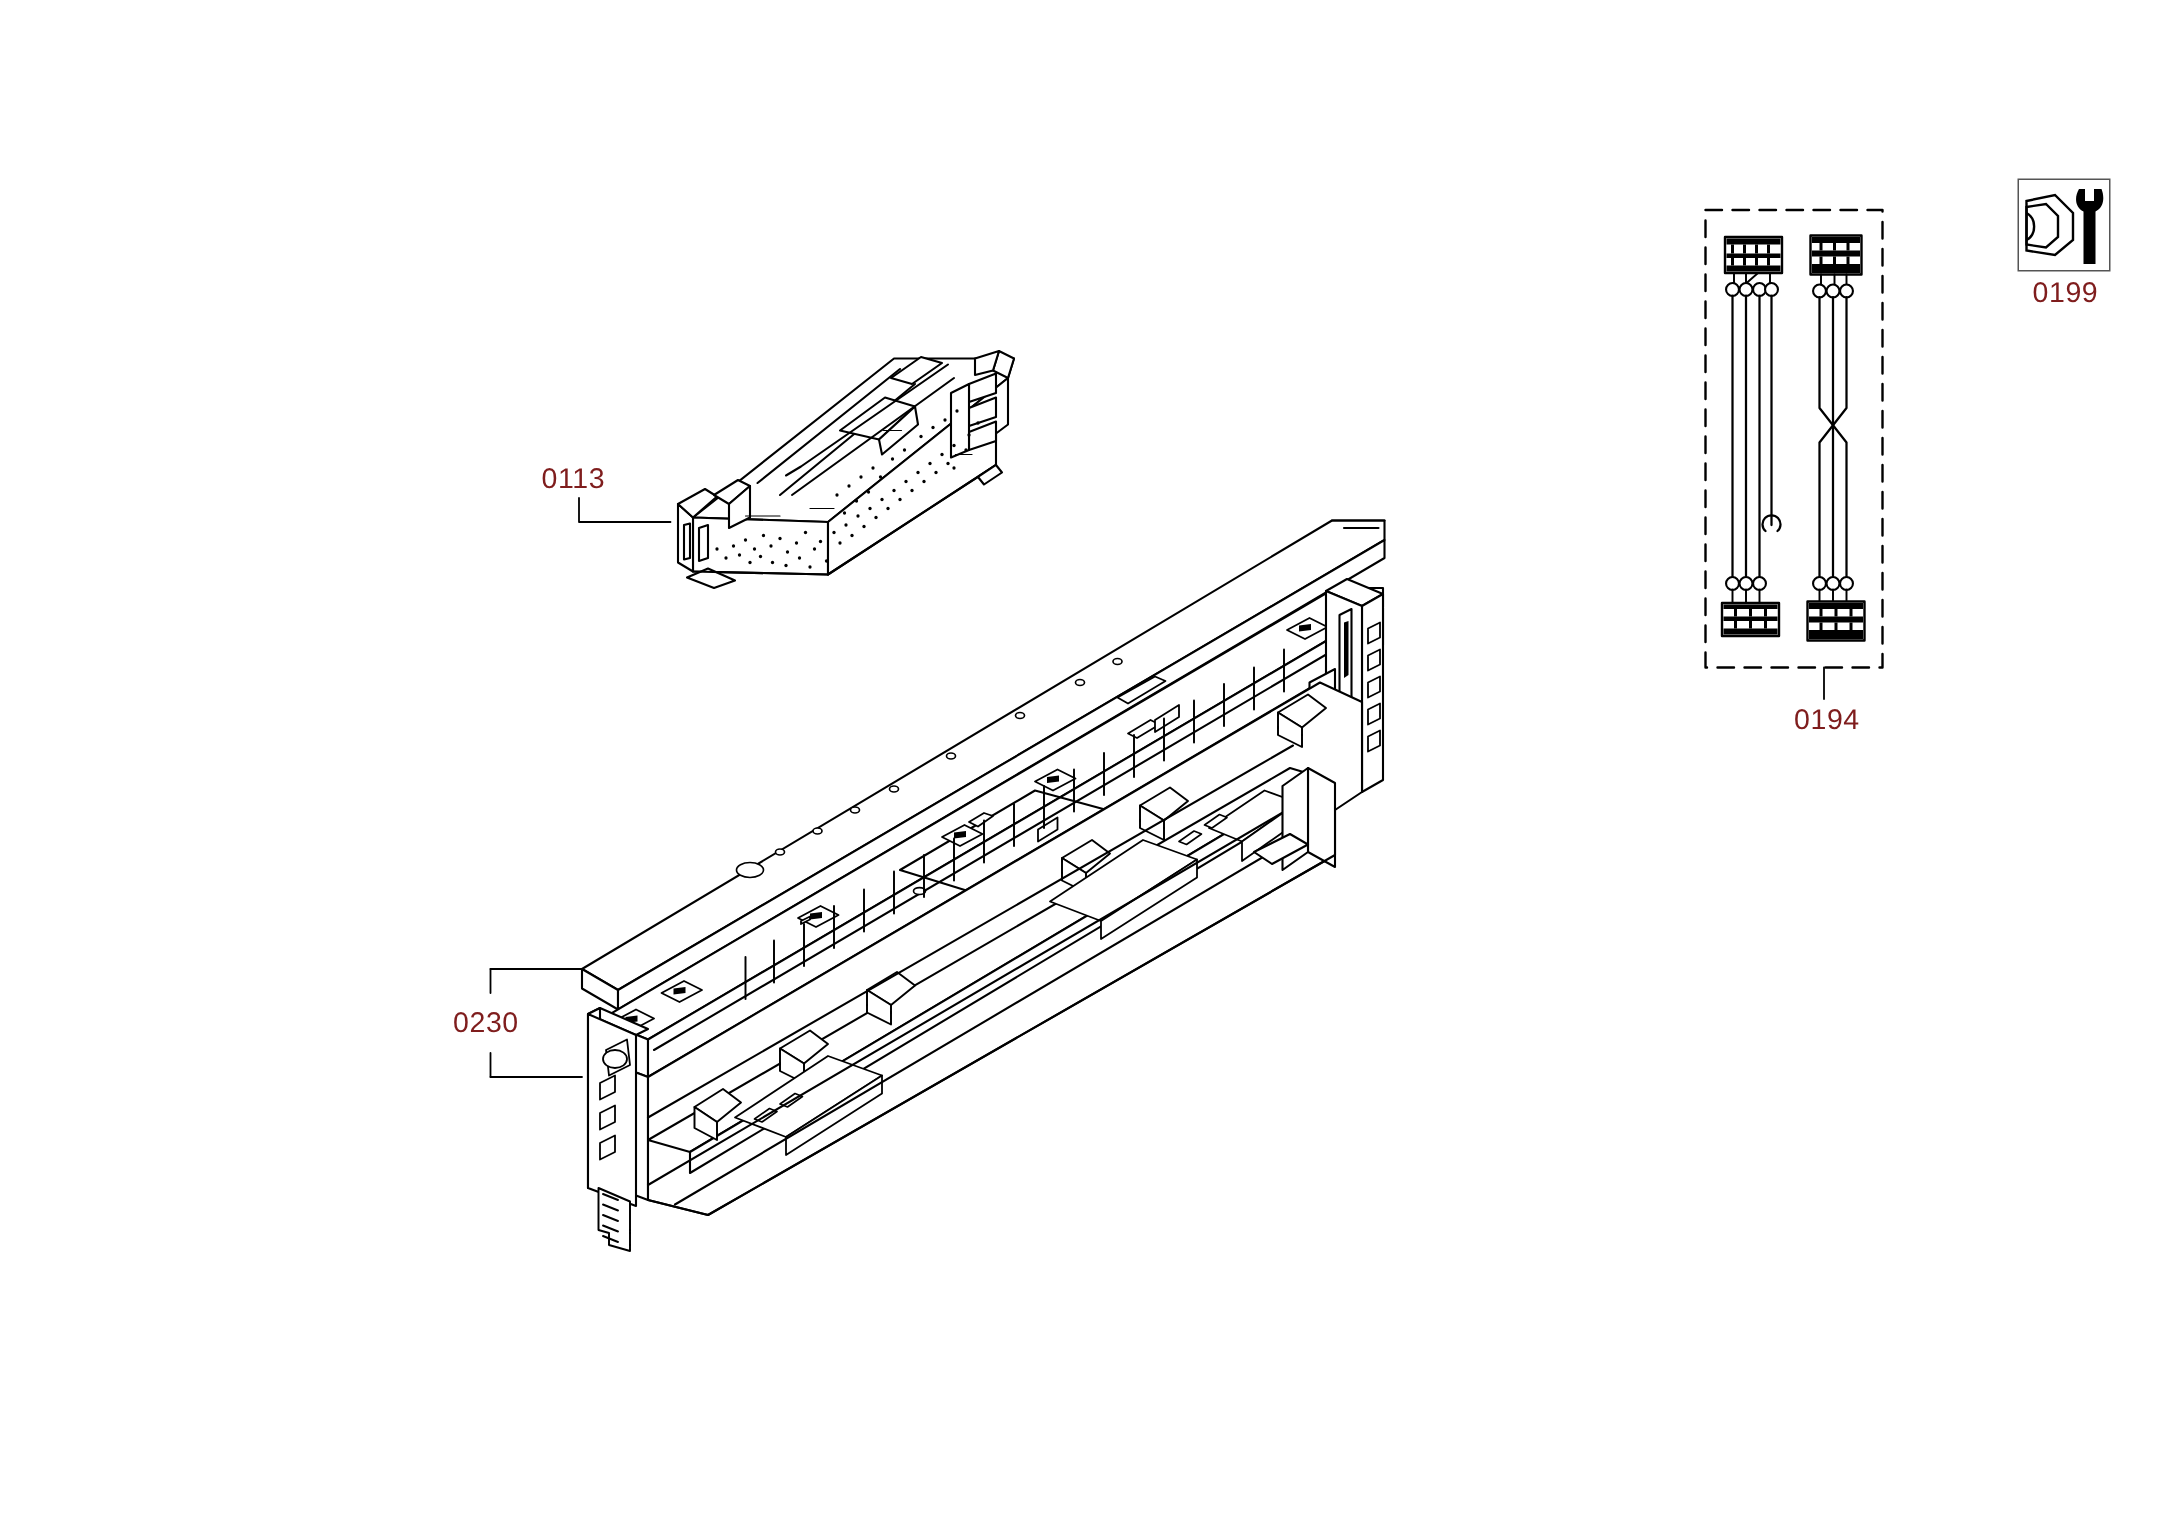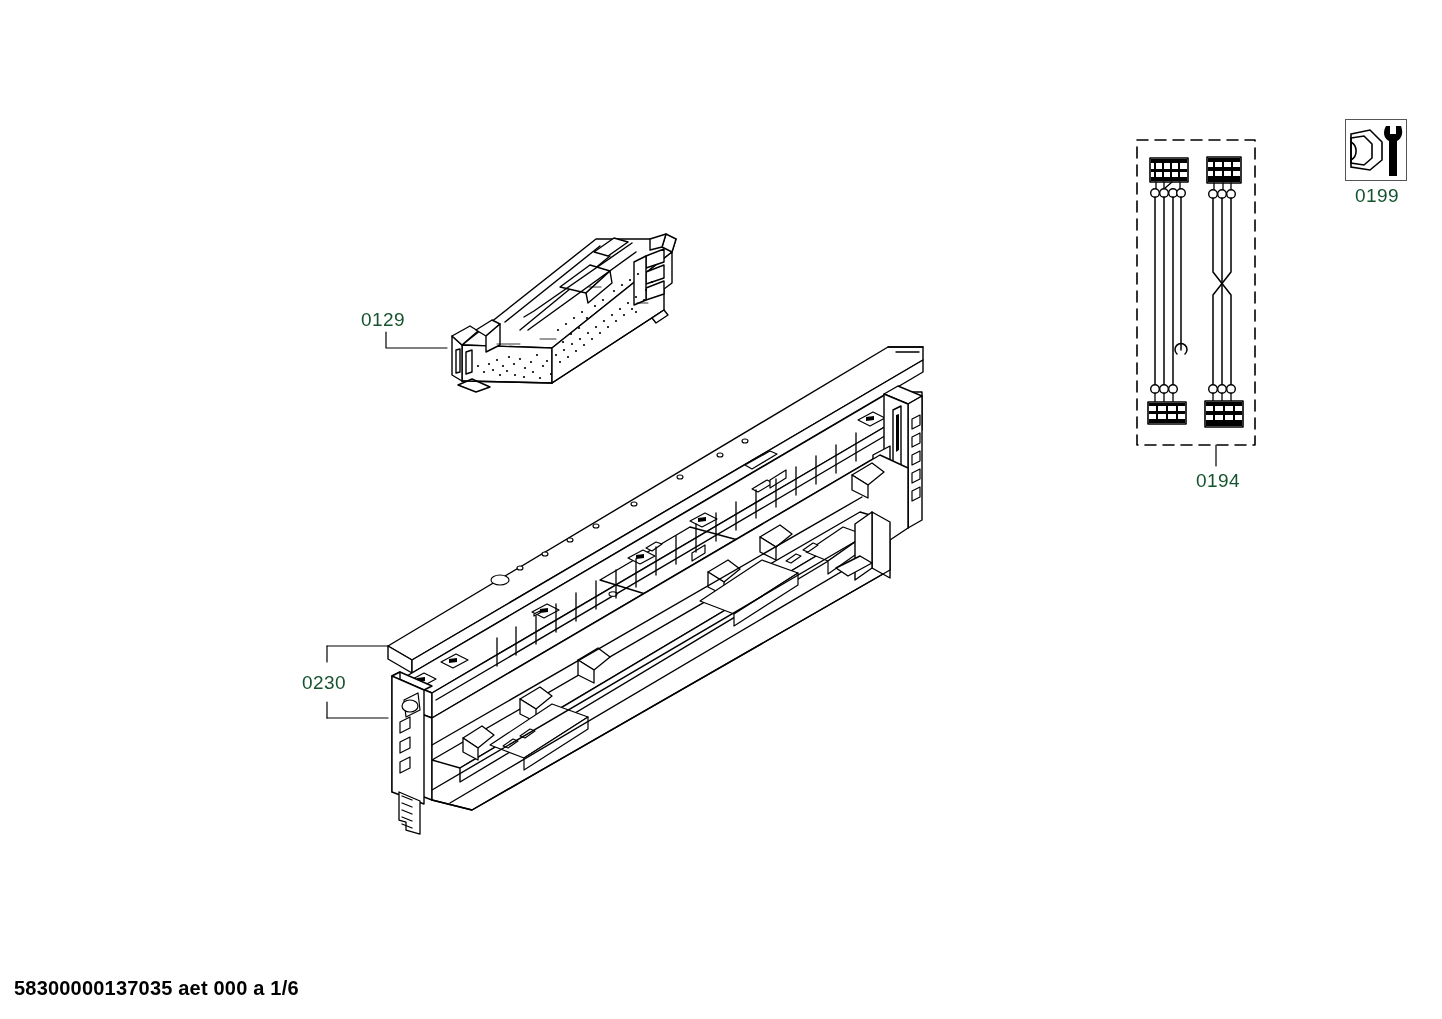--- a/index.html
+++ b/index.html
@@ -17,21 +17,21 @@
     width: 1442px;
     height: 1019px;
     background: #ffffff;
     overflow: hidden;
   }
   .label {
     position: absolute;
     font-family: "Liberation Sans", sans-serif;
     font-size: 19px;
     letter-spacing: 0.4px;
-    color: #14532d;
+    color: #7f1d1d;
     white-space: nowrap;
   }
   #footer-code {
     position: absolute;
     left: 14px;
     top: 977px;
     font-size: 20px;
     font-weight: bold;
     letter-spacing: 0.2px;
   }
@@ -495,20 +495,19 @@
         <path d="M5 18 L18 16 L26 24 L26 38 L18 45 L5 43 Z"></path>
         <path d="M5 22 A 9 10 0 0 1 5 40"></path>
       </g>
 
       <g fill="#000000" stroke="none">
         <path d="M40 6 L44 6 L44 14 L50 14 L50 6 L55 6 C57 11 57 18 51 21 L51 56 L43 56 L43 21 C37 18 37 11 40 6 Z"></path>
       </g>
     </svg>
   </div>
 
-  <div class="label lbl-0102">0129</div>
+  <div class="label lbl-0102">0113</div>
   <div class="label lbl-0120">0230</div>
   <div class="label lbl-0109">0194</div>
   <div class="label lbl-0199">0199</div>
 
-  <div id="footer-code">58300000137035 aet 000 a 1/6</div>
 
 </div>
 
 </body></html>

